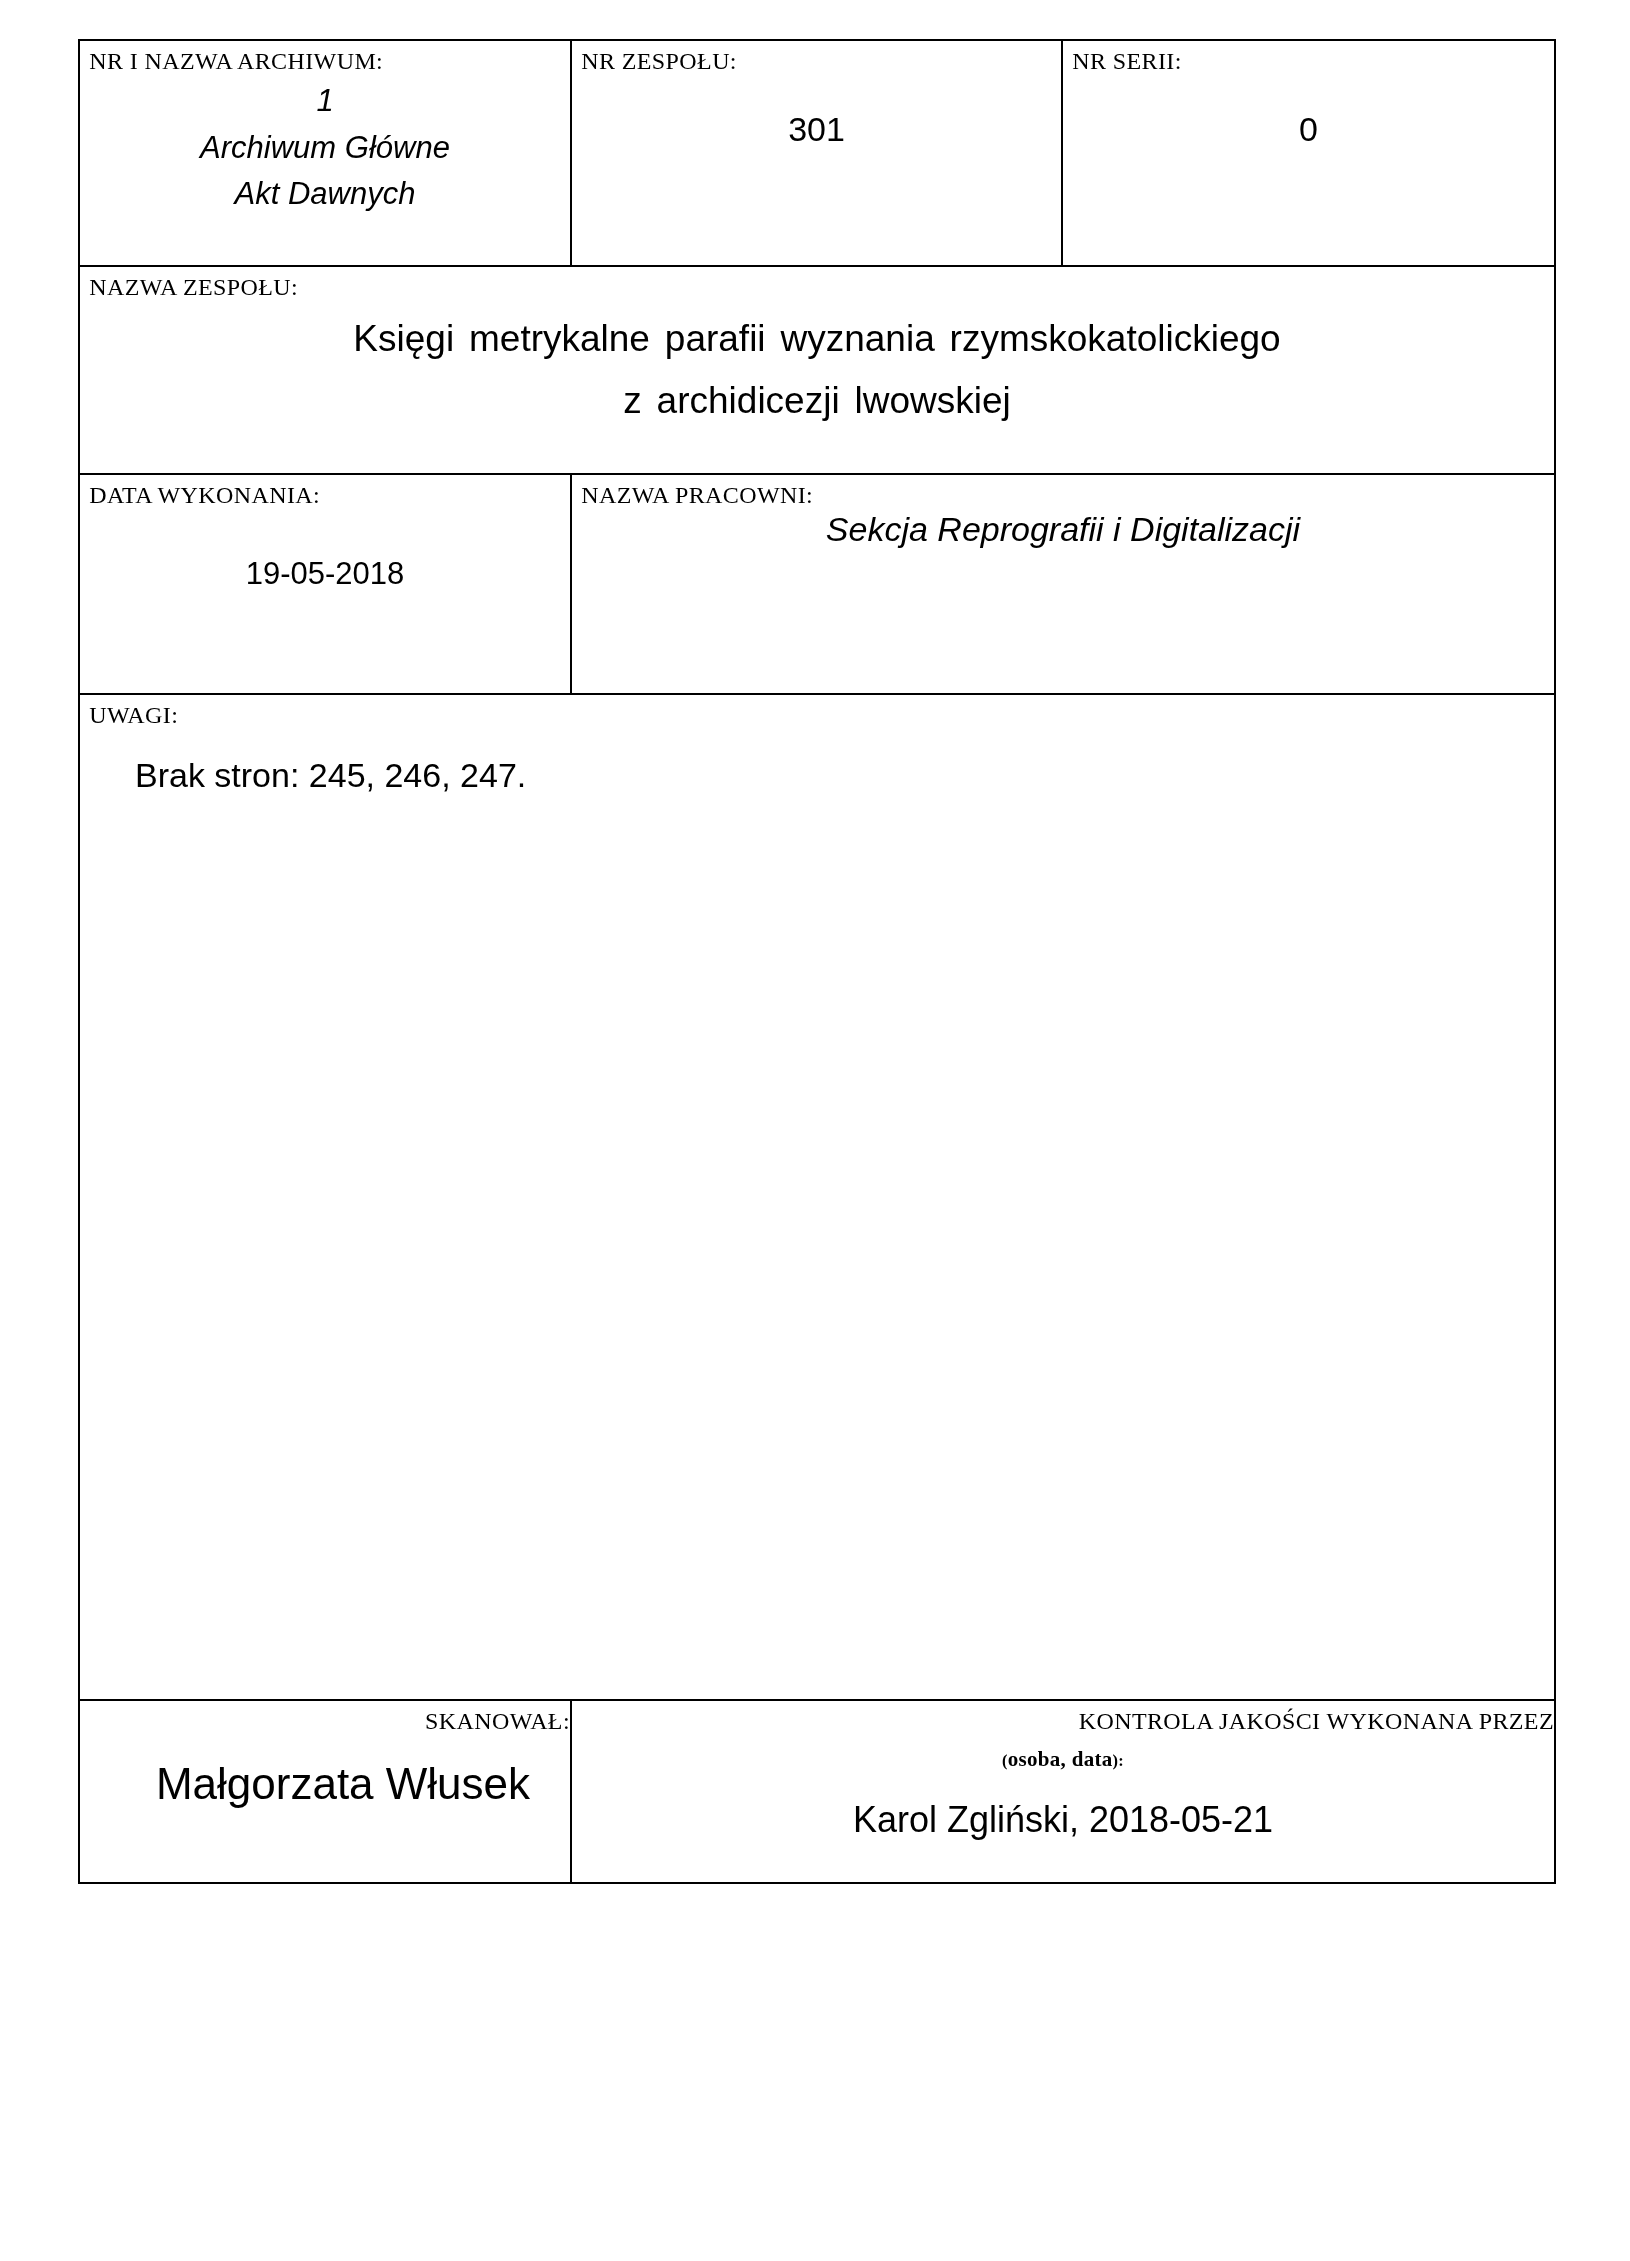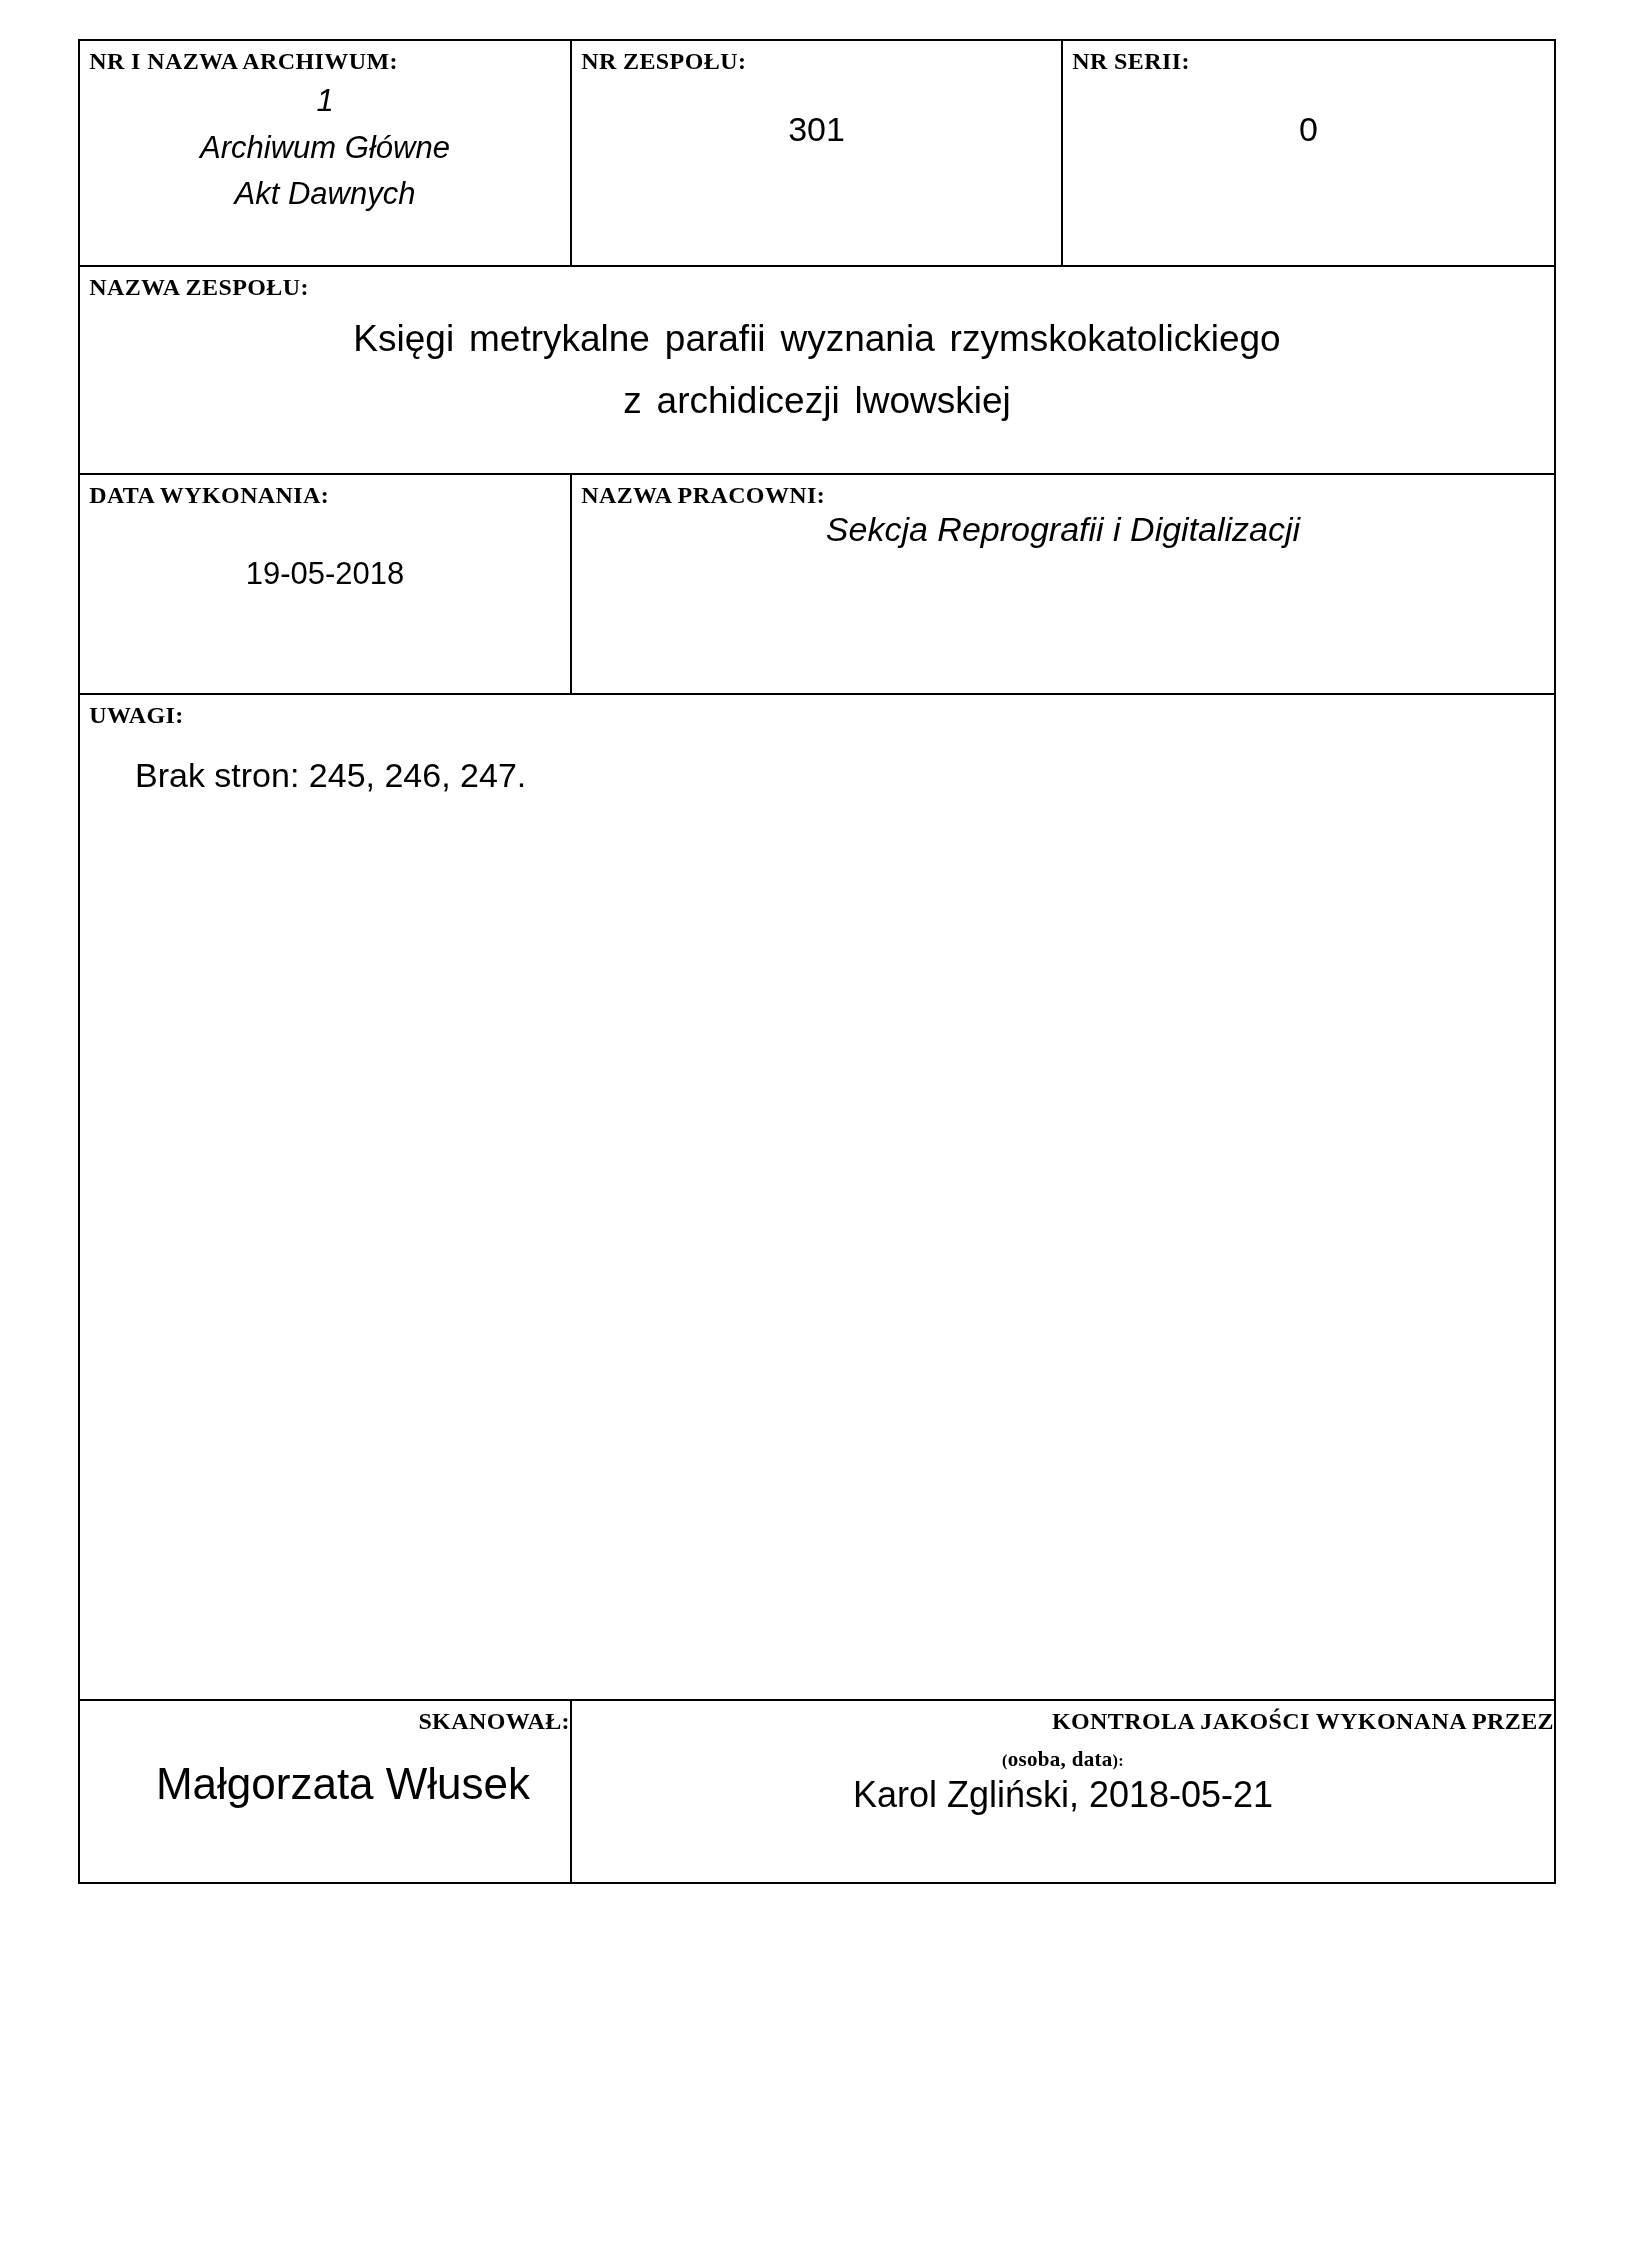--- a/index.html
+++ b/index.html
@@ -36,21 +36,21 @@
   .form-table td {
     border: 2.6px solid #000000;
     vertical-align: top;
     padding: 0;
     background: #ffffff;
   }
 
   
   .label {
     font-family: "Liberation Serif", "DejaVu Serif", serif;
-    font-weight: bold;
+    font-weight: normal;
     font-size: 24px;
     letter-spacing: 0.4px;
     padding: 8px 0 0 9.2px;
     line-height: 1.05;
     white-space: nowrap;
   }
   .label-center {
     text-align: right;
     padding-left: 0;
   }
@@ -125,21 +125,21 @@
     text-align: center;
     font-size: 21px;
     margin-top: 13px;
     letter-spacing: 0.3px;
   }
   .kontrola-sub .paren {
     font-size: 16.4px;
     font-weight: bold;
   }
   .cell-kontrola .value {
-    margin-top: 1px;
+    margin-top: 26px;
     font-size: 36px;
   }
 
   
   .ghost {
     position: absolute;
     left: 329px;
     top: 335px;
     width: 644px;
     height: 79px;

